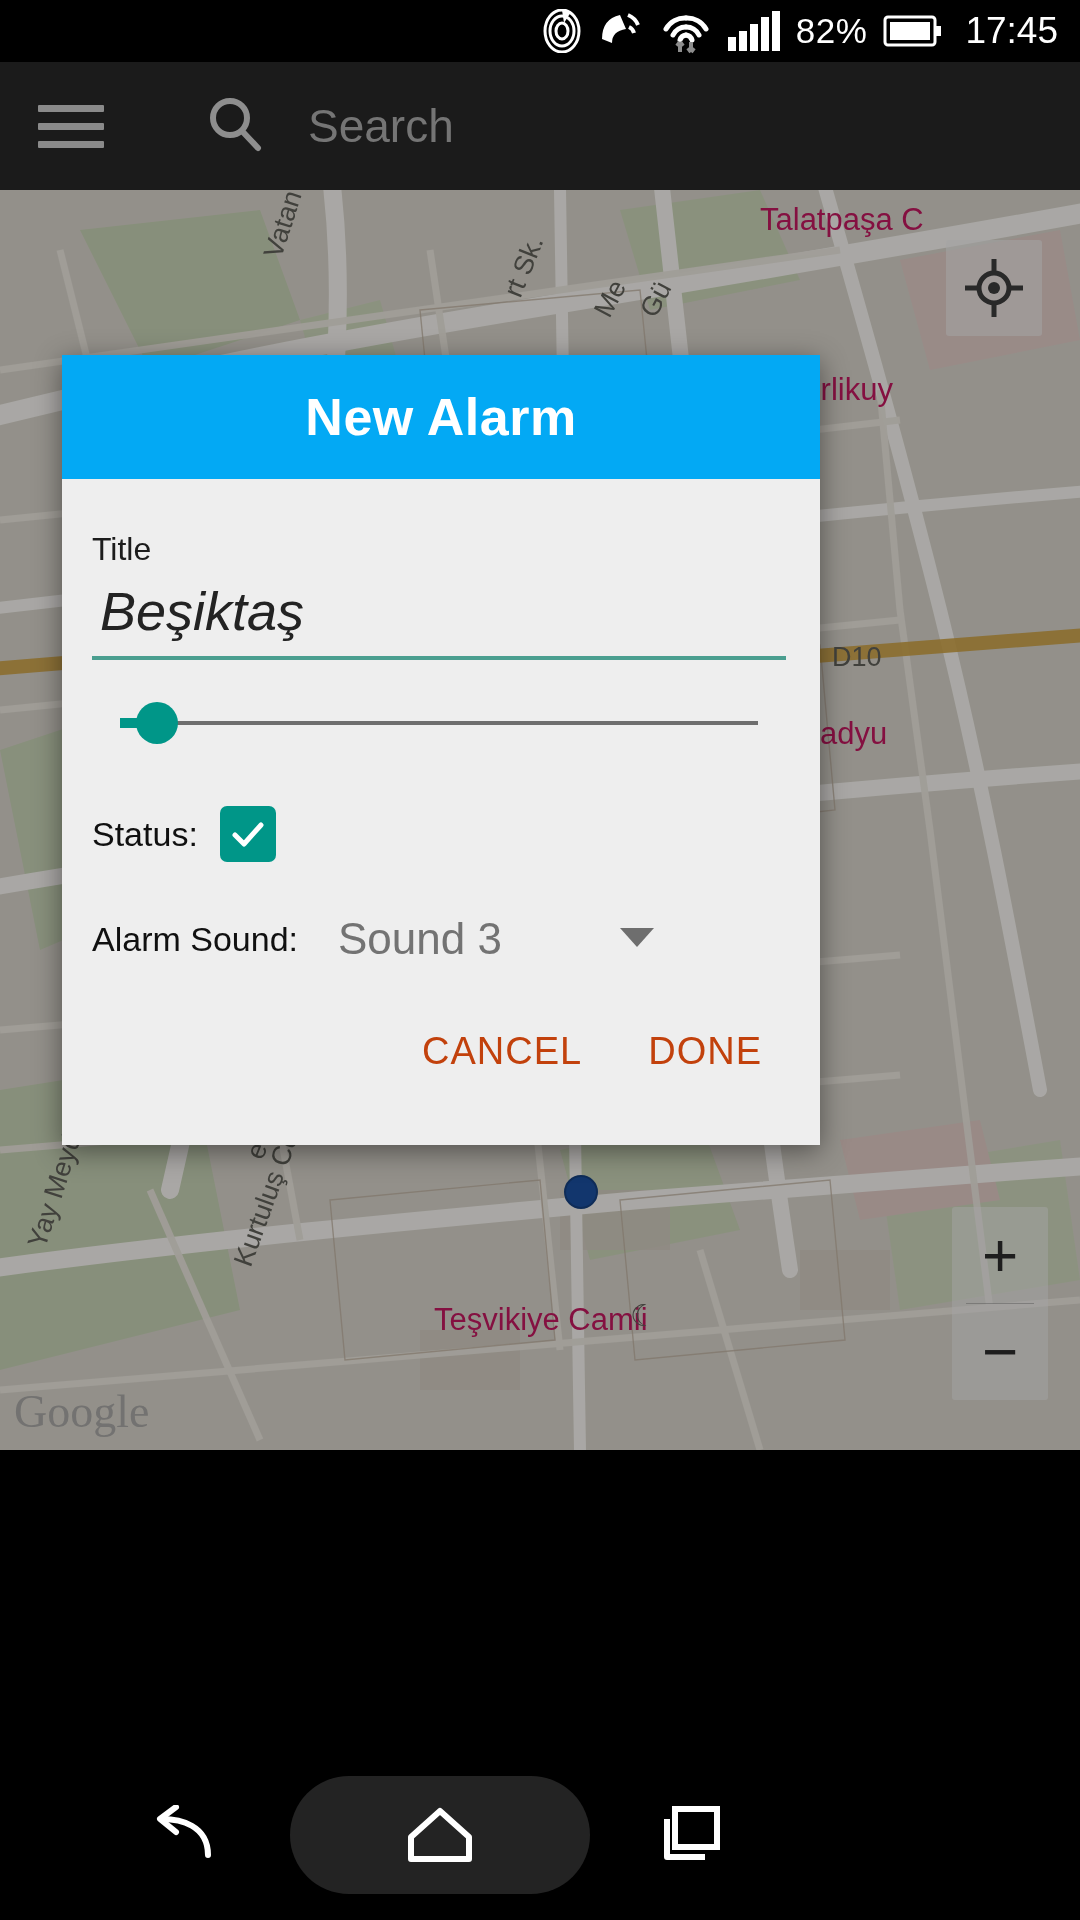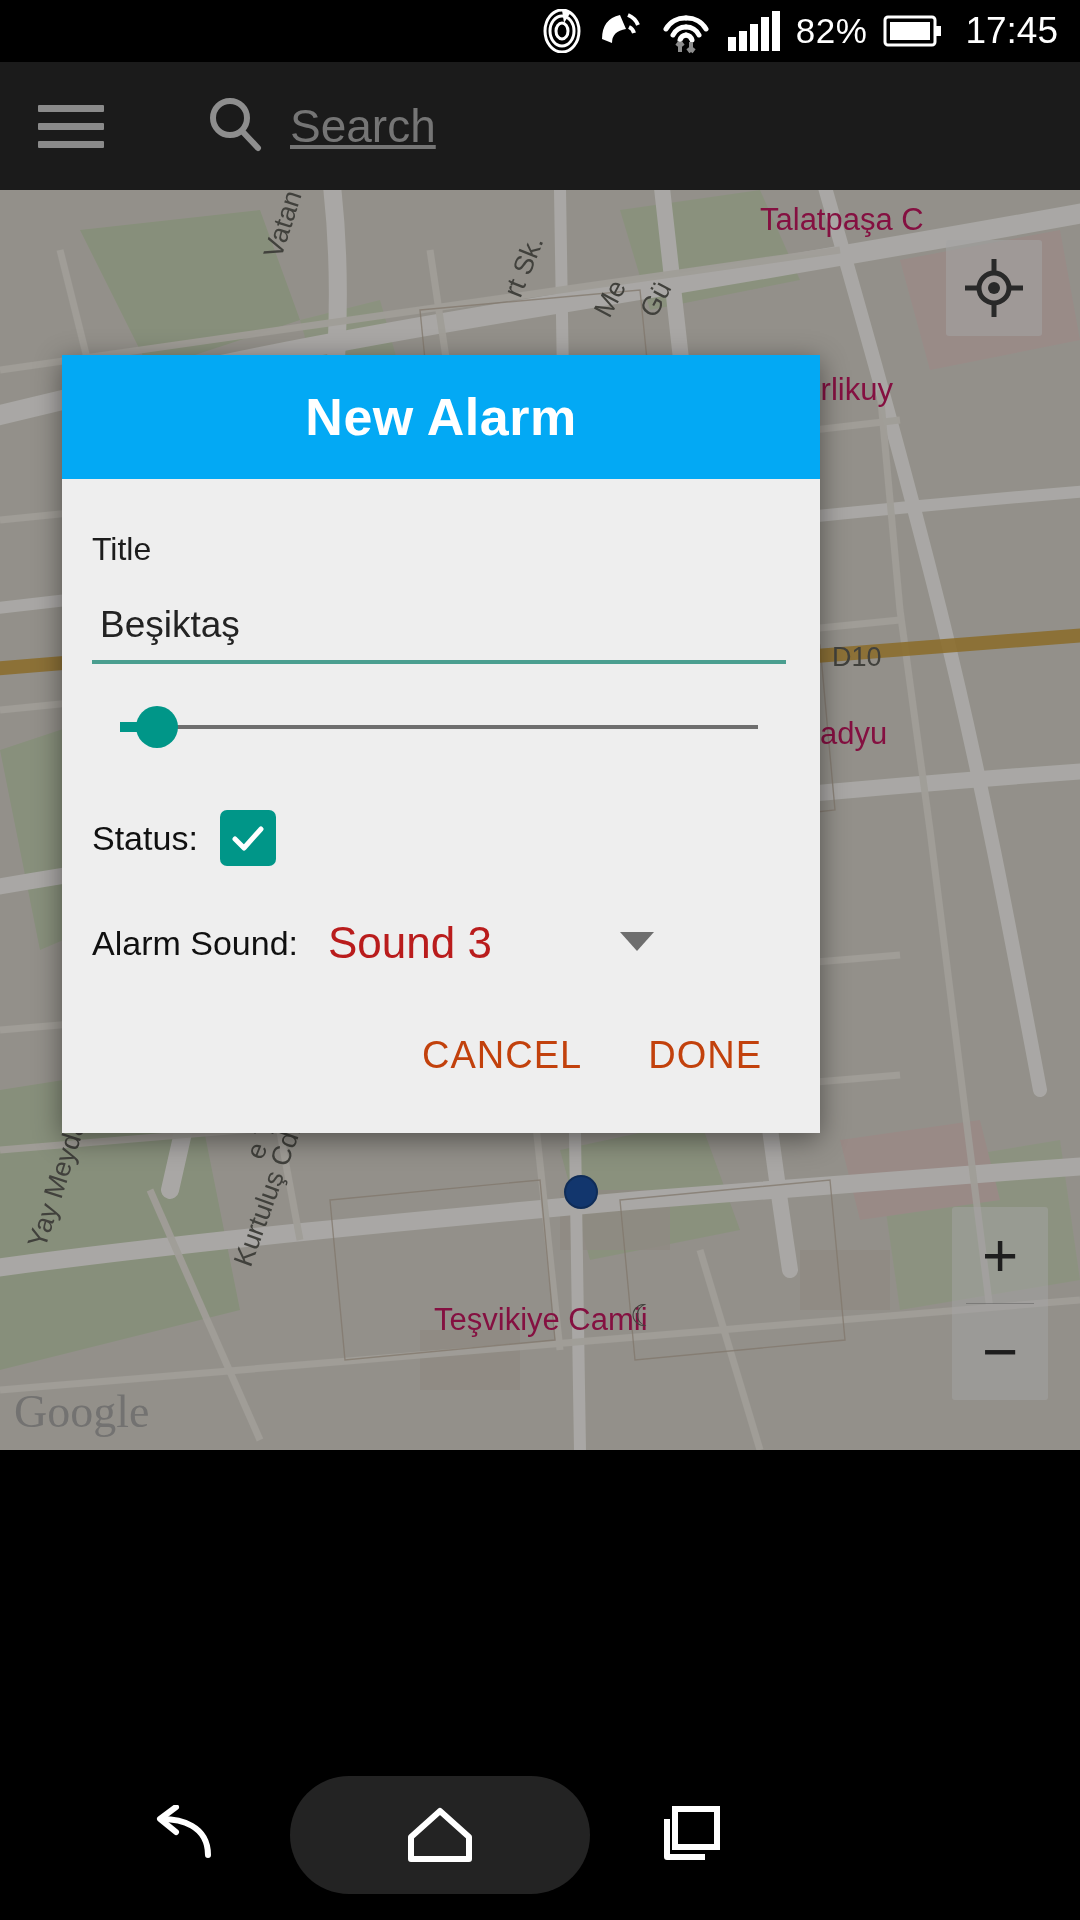--- a/index.html
+++ b/index.html
@@ -23,21 +23,21 @@
 
   
   .appbar {
     position: absolute; top: 62px; left: 0; width: 1080px; height: 128px;
     background: #1b1b1b; display: flex; align-items: center;
   }
   .hamburger { width: 66px; margin-left: 38px; display: flex; flex-direction: column; gap: 11px; }
   .hamburger span { display: block; height: 7px; background: #8a8a8a; border-radius: 1px; }
   .search-icon { margin-left: 100px; }
   .search-placeholder {
-    margin-left: 24px; color: #757575; font-size: 46px; font-weight: 400; text-decoration: underline;
+    margin-left: 42px; color: #757575; font-size: 46px; font-weight: 400;
   }
 
   
   .map {
     position: absolute; top: 190px; left: 0; width: 1080px; height: 1260px;
     background: #cfcbc2;
     overflow: hidden;
   }
   .map-canvas { position: absolute; inset: 0; }
   .map-dim { position: absolute; inset: 0; background: rgba(0,0,0,0.30); }
@@ -72,26 +72,26 @@
   }
   .dialog {
     position: absolute; left: 62px; top: 355px; width: 758px;
     background: #eeeeee; box-shadow: 0 6px 26px rgba(0,0,0,0.45);
   }
   .dlg-header {
     height: 124px; background: #03a9f4; display: flex;
     align-items: center; justify-content: center;
   }
   .dlg-title { color: #fff; font-size: 52px; font-weight: bold; letter-spacing: 0.5px; }
-  .dlg-body { padding: 52px 30px 0 30px; border-radius: 31px; }
+  .dlg-body { padding: 52px 30px 16px 30px; border-radius: 31px; }
 
   .field-label { font-size: 32px; color: #1c1c1c; padding-left: 0; }
   .title-input {
-    margin-top: 36px; font-size: 37px; color: #232323;
-    border-bottom: 4px solid #4a9e8f; padding: 0 0 14px 8px; width: 694px;
+    margin-top: 12px; font-size: 54px; color: #232323;
+    border-bottom: 4px solid #4a9e8f; padding: 0 0 14px 8px; width: 694px; font-style: italic;
   }
 
   .range-label { margin-top: 50px; font-size: 33px; color: #141414; }
 
   .slider-wrap { margin-top: 36px; height: 54px; position: relative; width: 694px; }
   .slider-track {
     position: absolute; left: 28px; right: 28px; top: 25px; height: 4px; background: #6e6e6e;
   }
   .slider-fill {
     position: absolute; left: 28px; width: 30px; top: 22px; height: 10px; background: #009688;
@@ -103,21 +103,21 @@
 
   .status-row { margin-top: 56px; display: flex; align-items: center; }
   .status-label { font-size: 34px; color: #101010; text-align: center; }
   .checkbox {
     margin-left: 22px; width: 56px; height: 56px; border-radius: 7px;
     background: #009688; display: flex; align-items: center; justify-content: center;
   }
 
   .sound-row { margin-top: 52px; display: flex; align-items: center; width: 694px; }
   .sound-label { font-size: 34px; color: #101010; }
-  .sound-value { margin-left: 30px; font-size: 44px; color: #b91c1c; }
+  .sound-value { margin-left: 40px; font-size: 44px; color: #737373; }
   .dropdown-arrow { margin-left: auto; margin-right: 132px; }
 
   .dlg-actions {
     margin-top: 66px; display: flex; justify-content: flex-end;
     align-items: center; gap: 66px; padding: 0 28px 56px 0;
   }
   .dlg-btn { color: #c2410c; font-size: 38px; letter-spacing: 1px; }
 
   
   .navbar {

